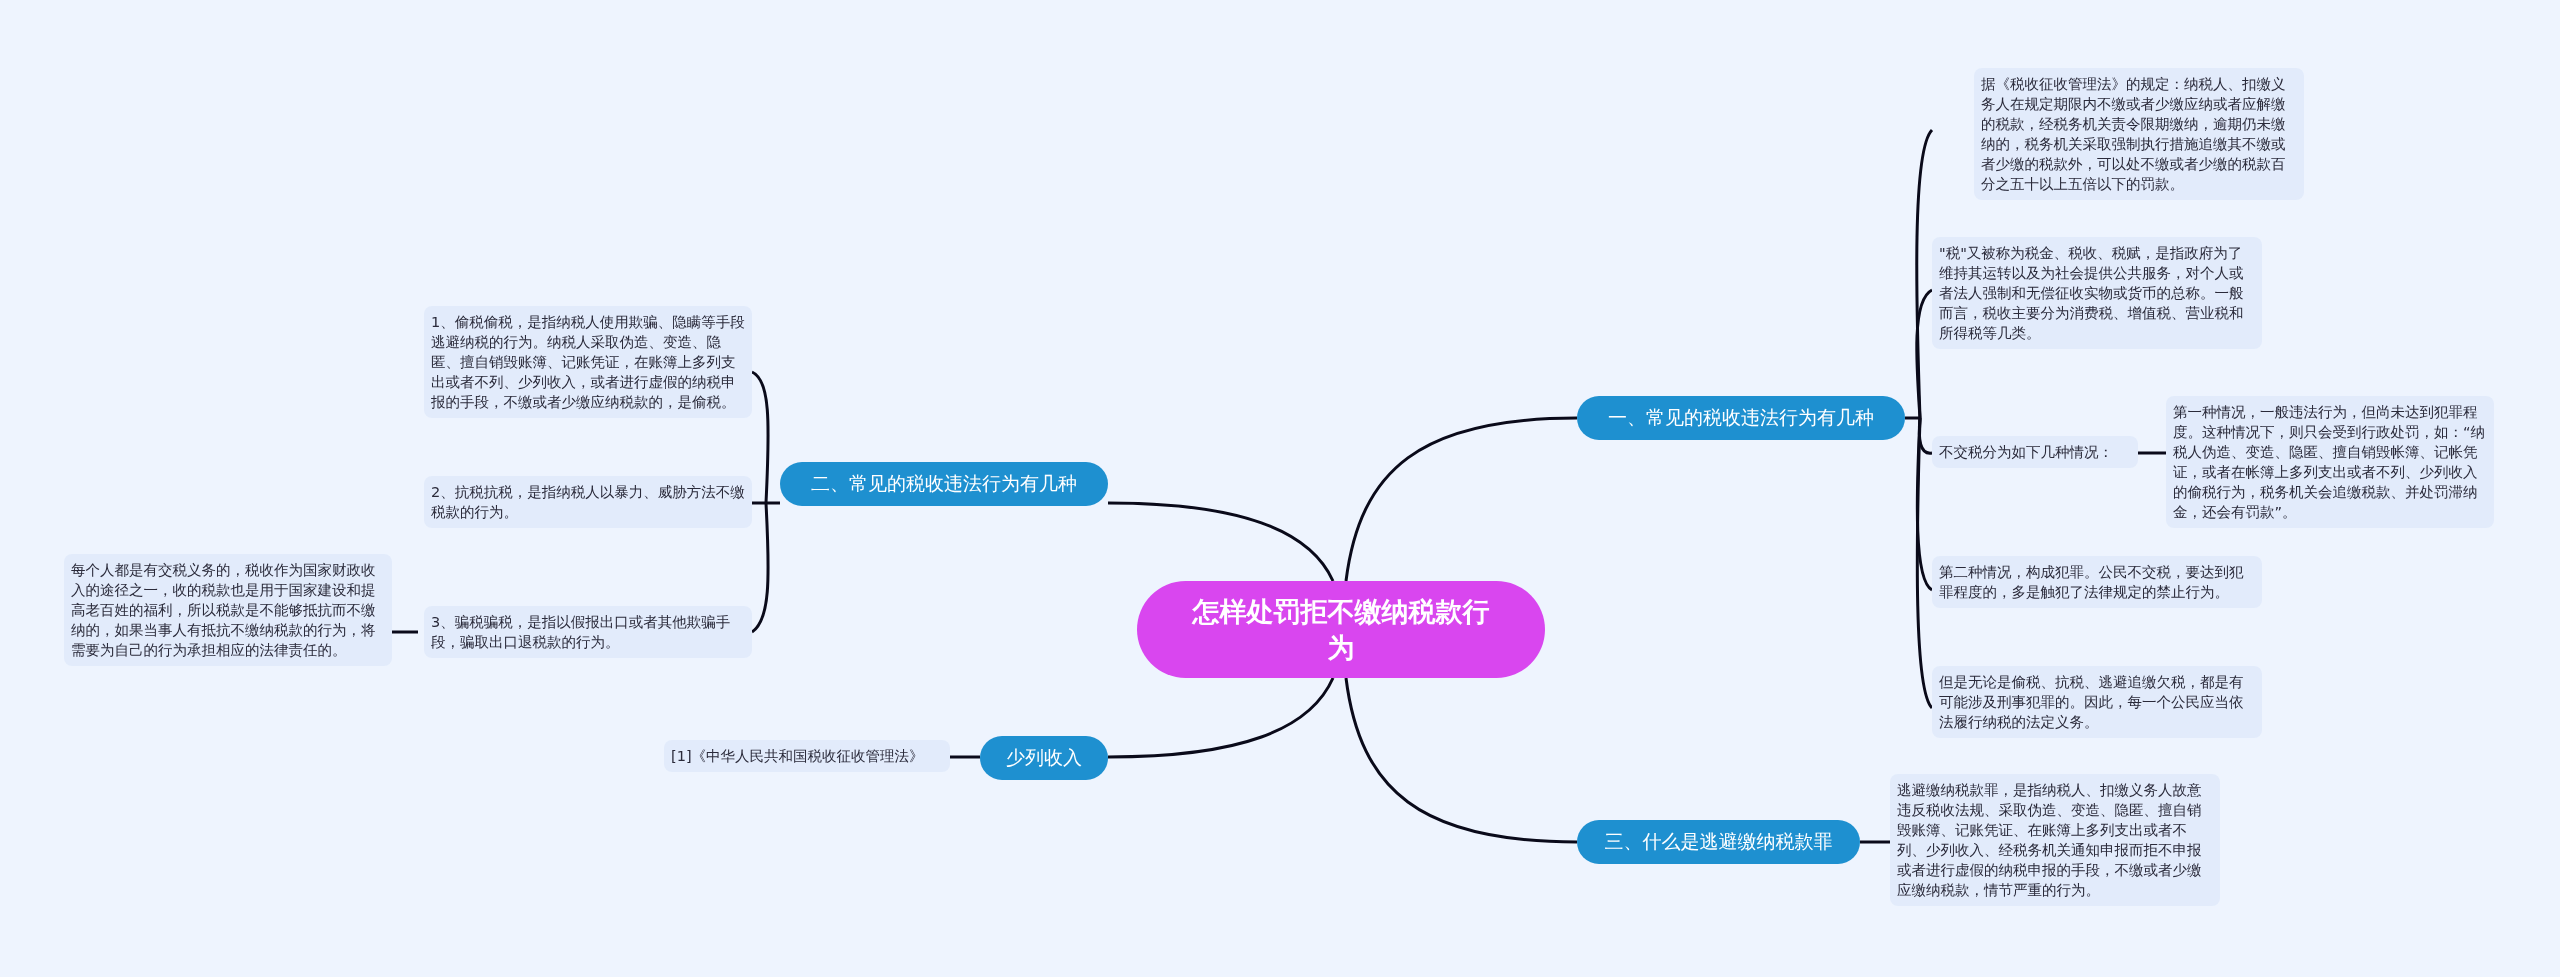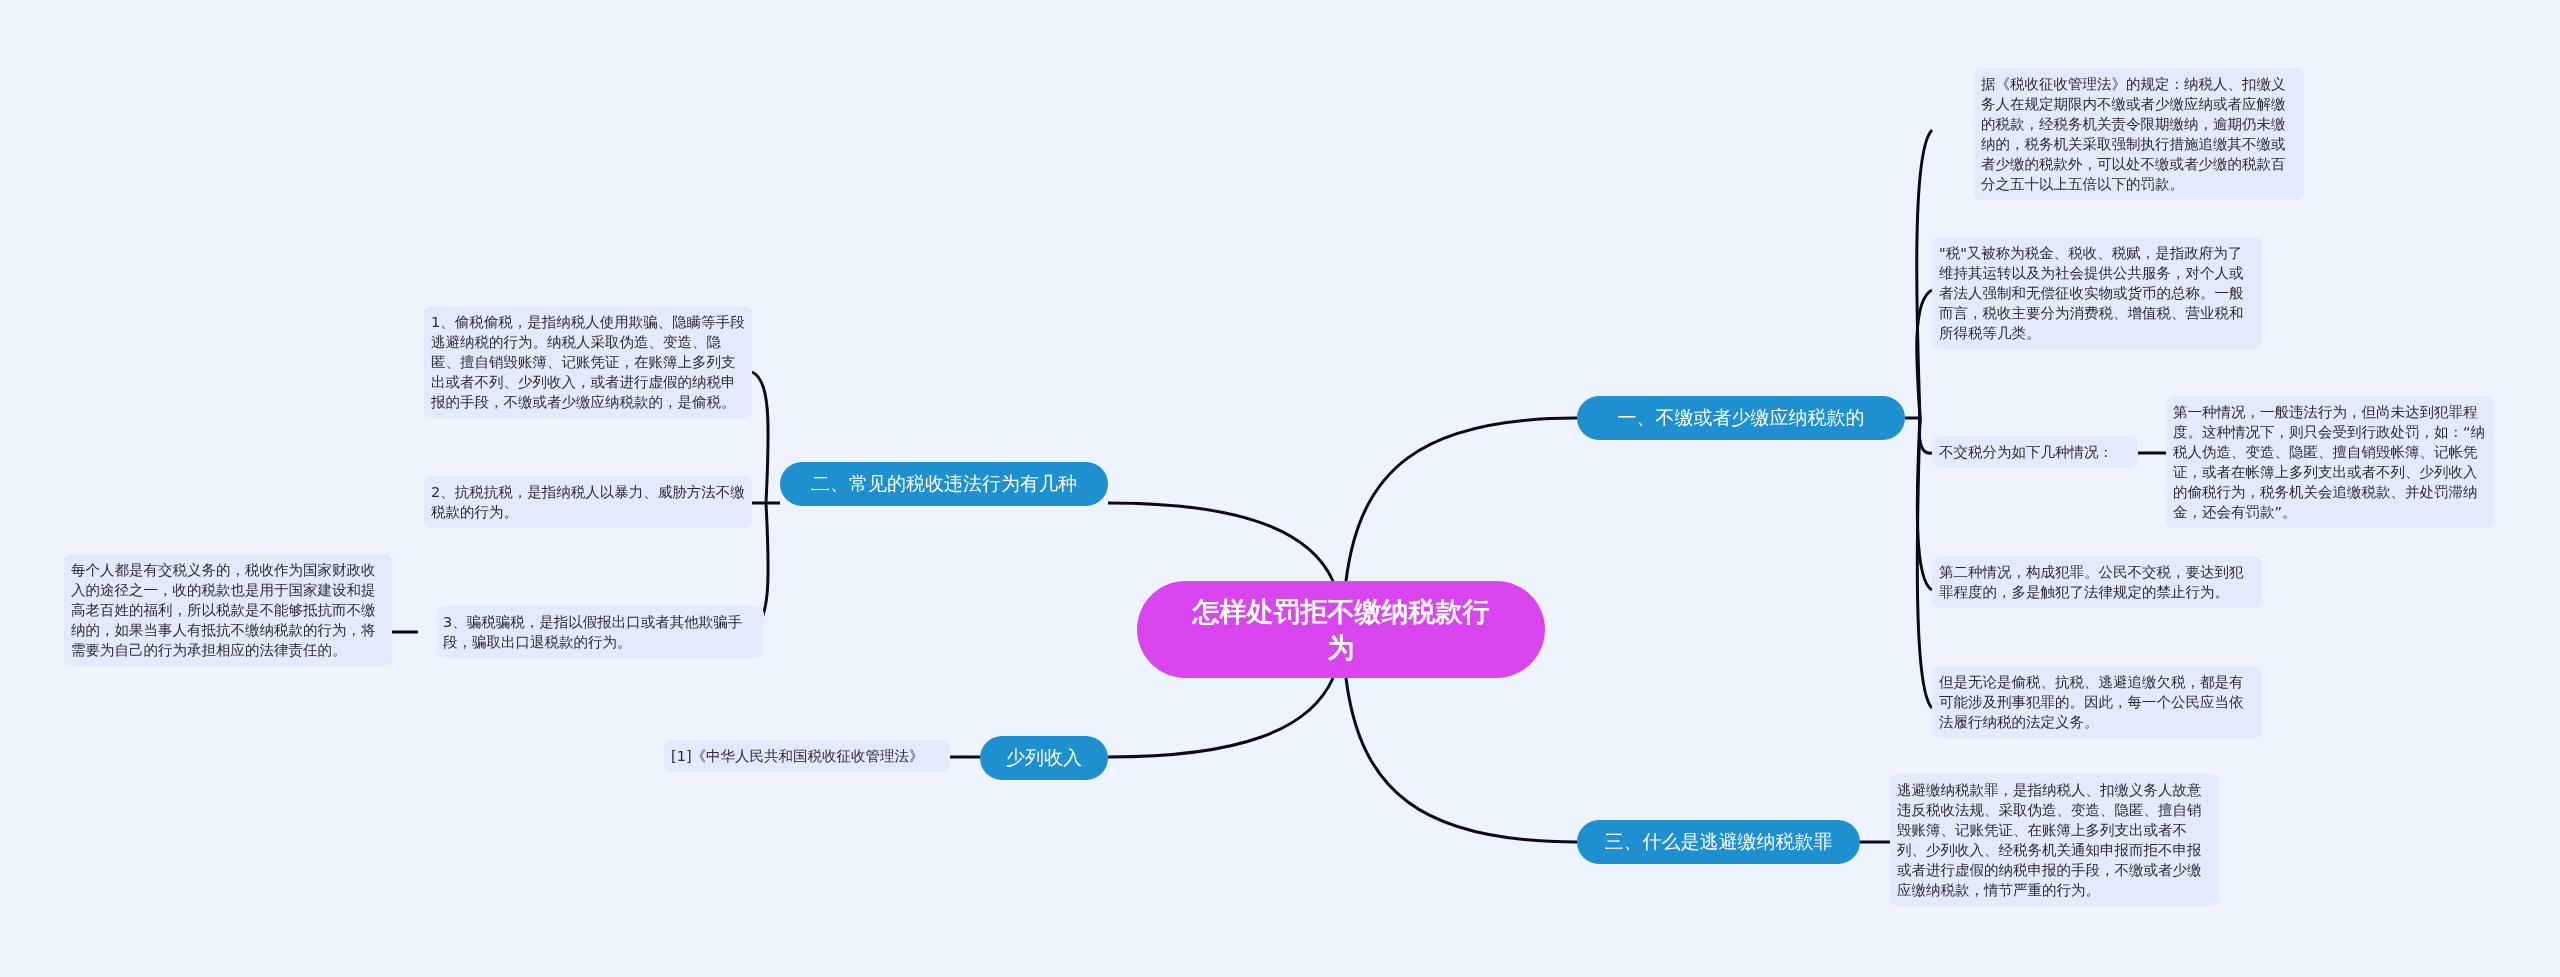--- a/index.html
+++ b/index.html
@@ -61,21 +61,21 @@
   <path d="M418,632 L392,632"></path>
 
   <path d="M980,757 L950,757"></path>
 </svg>
 
 <div class="root">
   <span>怎样处罚拒不缴纳税款行为</span>
 </div>
 
 <div class="branch" style="left:1577px; top:396px; width:328px;">
-  <span>一、不缴或者少缴应纳税款的</span>
+  <span>一、常见的税收违法行为有几种</span>
 </div>
 <div class="leaf" style="left:1932px; top:68px; width:330px;margin-left:42px;">
   <span>据《税收征收管理法》的规定：纳税人、扣缴义务人在规定期限内不缴或者少缴应纳或者应解缴的税款，经税务机关责令限期缴纳，逾期仍未缴纳的，税务机关采取强制执行措施追缴其不缴或者少缴的税款外，可以处不缴或者少缴的税款百分之五十以上五倍以下的罚款。</span>
 </div>
 <div class="leaf" style="left:1932px; top:237px; width:330px;">
   <span>"税"又被称为税金、税收、税赋，是指政府为了维持其运转以及为社会提供公共服务，对个人或者法人强制和无偿征收实物或货币的总称。一般而言，税收主要分为消费税、增值税、营业税和所得税等几类。</span>
 </div>
 <div class="leaf" style="left:1932px; top:436px; width:206px; white-space:nowrap;">
   <span>不交税分为如下几种情况：</span>
 </div>
@@ -91,21 +91,21 @@
 
 <div class="branch" style="left:780px; top:462px; width:328px;">
   <span>二、常见的税收违法行为有几种</span>
 </div>
 <div class="leaf" style="left:424px; top:306px; width:328px;">
   <span>1、偷税偷税，是指纳税人使用欺骗、隐瞒等手段逃避纳税的行为。纳税人采取伪造、变造、隐匿、擅自销毁账簿、记账凭证，在账簿上多列支出或者不列、少列收入，或者进行虚假的纳税申报的手段，不缴或者少缴应纳税款的，是偷税。</span>
 </div>
 <div class="leaf" style="left:424px; top:476px; width:328px;">
   <span>2、抗税抗税，是指纳税人以暴力、威胁方法不缴税款的行为。</span>
 </div>
-<div class="leaf" style="left:424px; top:606px; width:328px;margin-left:12px;">
+<div class="leaf" style="left:424px; top:606px; width:328px;">
   <span>3、骗税骗税，是指以假报出口或者其他欺骗手段，骗取出口退税款的行为。</span>
 </div>
 <div class="leaf" style="left:64px; top:554px; width:328px;">
   <span>每个人都是有交税义务的，税收作为国家财政收入的途径之一，收的税款也是用于国家建设和提高老百姓的福利，所以税款是不能够抵抗而不缴纳的，如果当事人有抵抗不缴纳税款的行为，将需要为自己的行为承担相应的法律责任的。</span>
 </div>
 
 <div class="branch" style="left:980px; top:736px; width:128px;">
   <span>少列收入</span>
 </div>
 <div class="leaf" style="left:664px; top:740px; width:286px; white-space:nowrap;">

